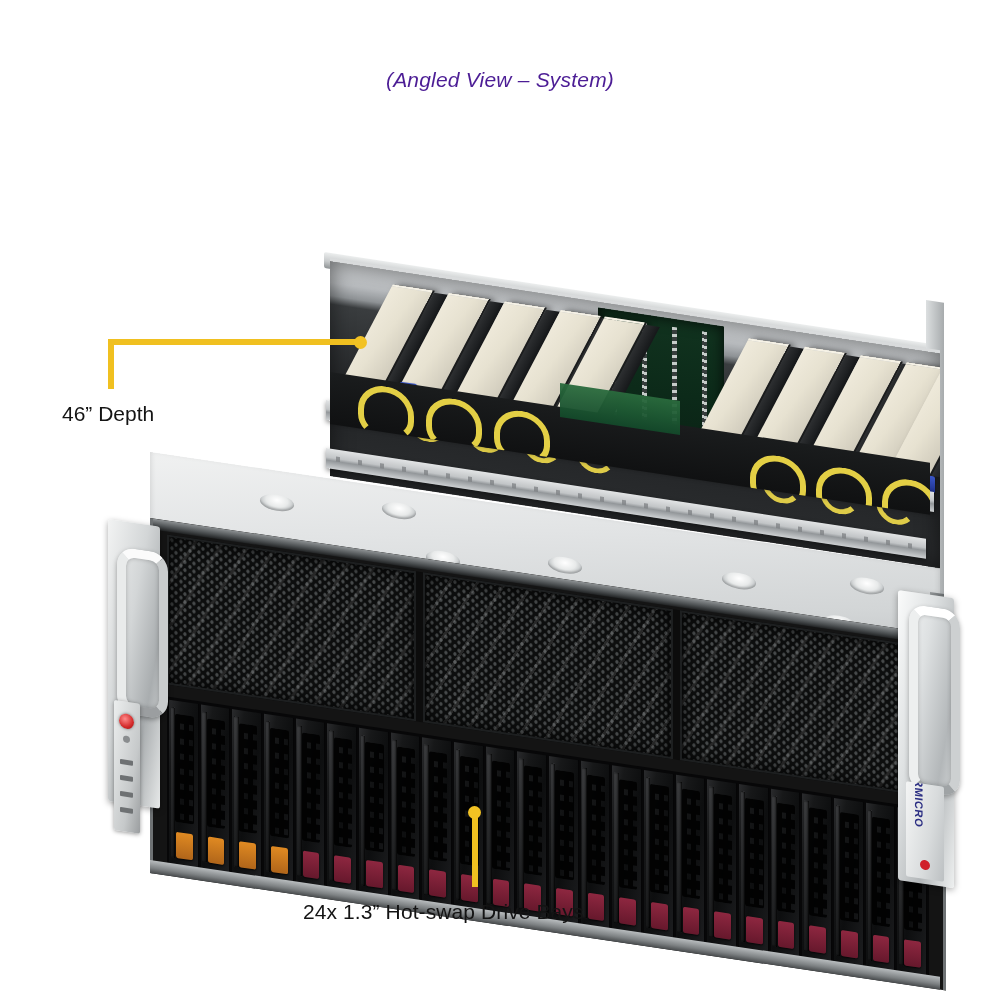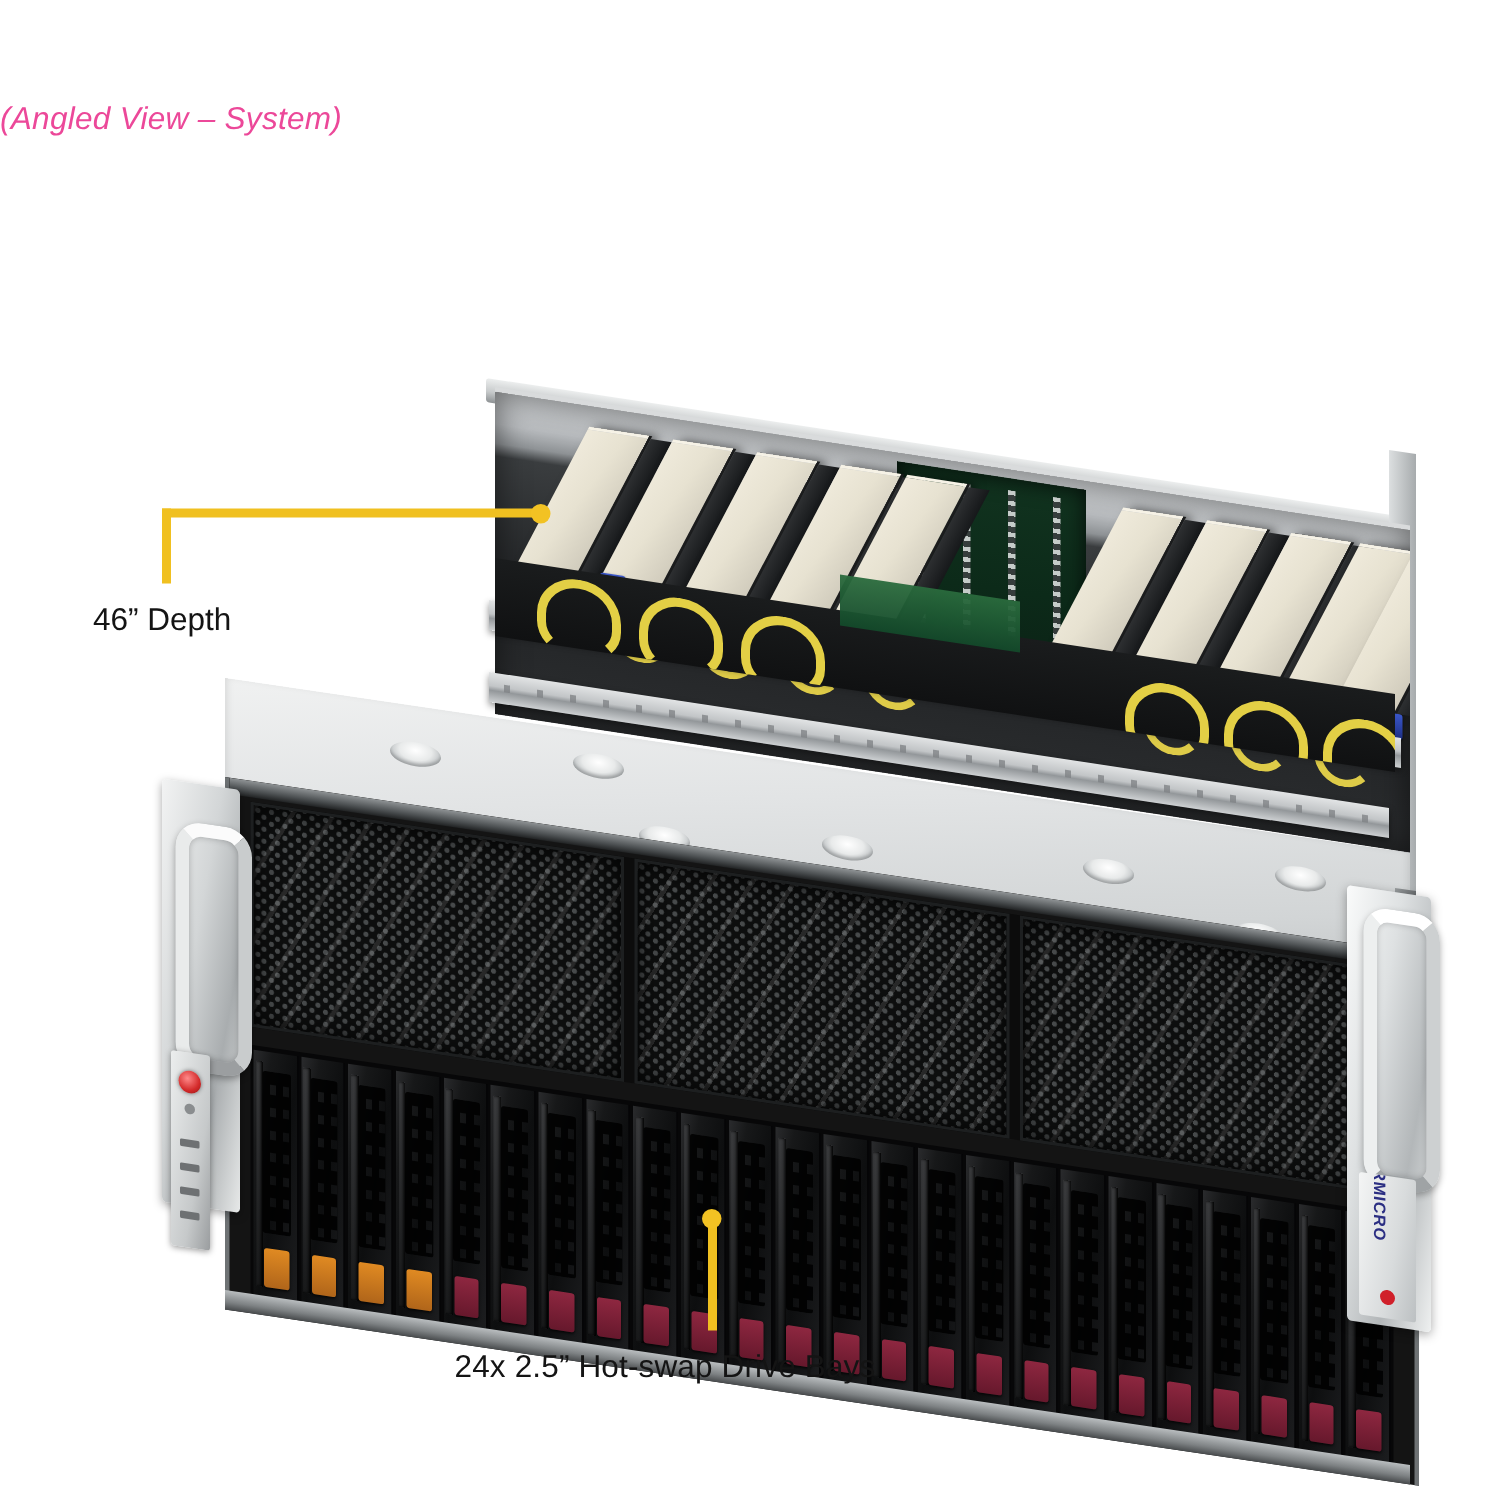--- a/index.html
+++ b/index.html
@@ -14,25 +14,26 @@
     overflow: hidden;
     font-family: "Liberation Sans", sans-serif;
     color: #1a1a1a;
   }
 
   
   #view-title {
     position: absolute;
     left: 0; right: 0;
     top: 68px;
+    text-align: center;
     font-style: italic;
     font-size: 21px;
     font-weight: 400;
     letter-spacing: .2px;
-    color: #ec4899;
+    color: #4c1d95;
   }
 
   .callout-text {
     position: absolute;
     font-size: 21px;
     color: #141414;
     white-space: nowrap;
   }
   #depth-label { left: 62px; top: 402px; }
   #bays-label  { left: 303px; top: 900px; letter-spacing: .1px; }
@@ -650,13 +651,13 @@
   </div>
 </div>
 
 <div class="leader" id="depth-leader-h"></div>
 <div class="leader" id="depth-leader-v"></div>
 <div class="leader-dot" id="depth-dot"></div>
 <div class="callout-text" id="depth-label">46” Depth</div>
 
 <div class="leader" id="bays-leader-v"></div>
 <div class="leader-dot" id="bays-dot"></div>
-<div class="callout-text" id="bays-label">24x 2.5” Hot-swap  Drive Bays</div>
+<div class="callout-text" id="bays-label">24x 1.3” Hot-swap  Drive Bays</div>
 
 </body></html>

